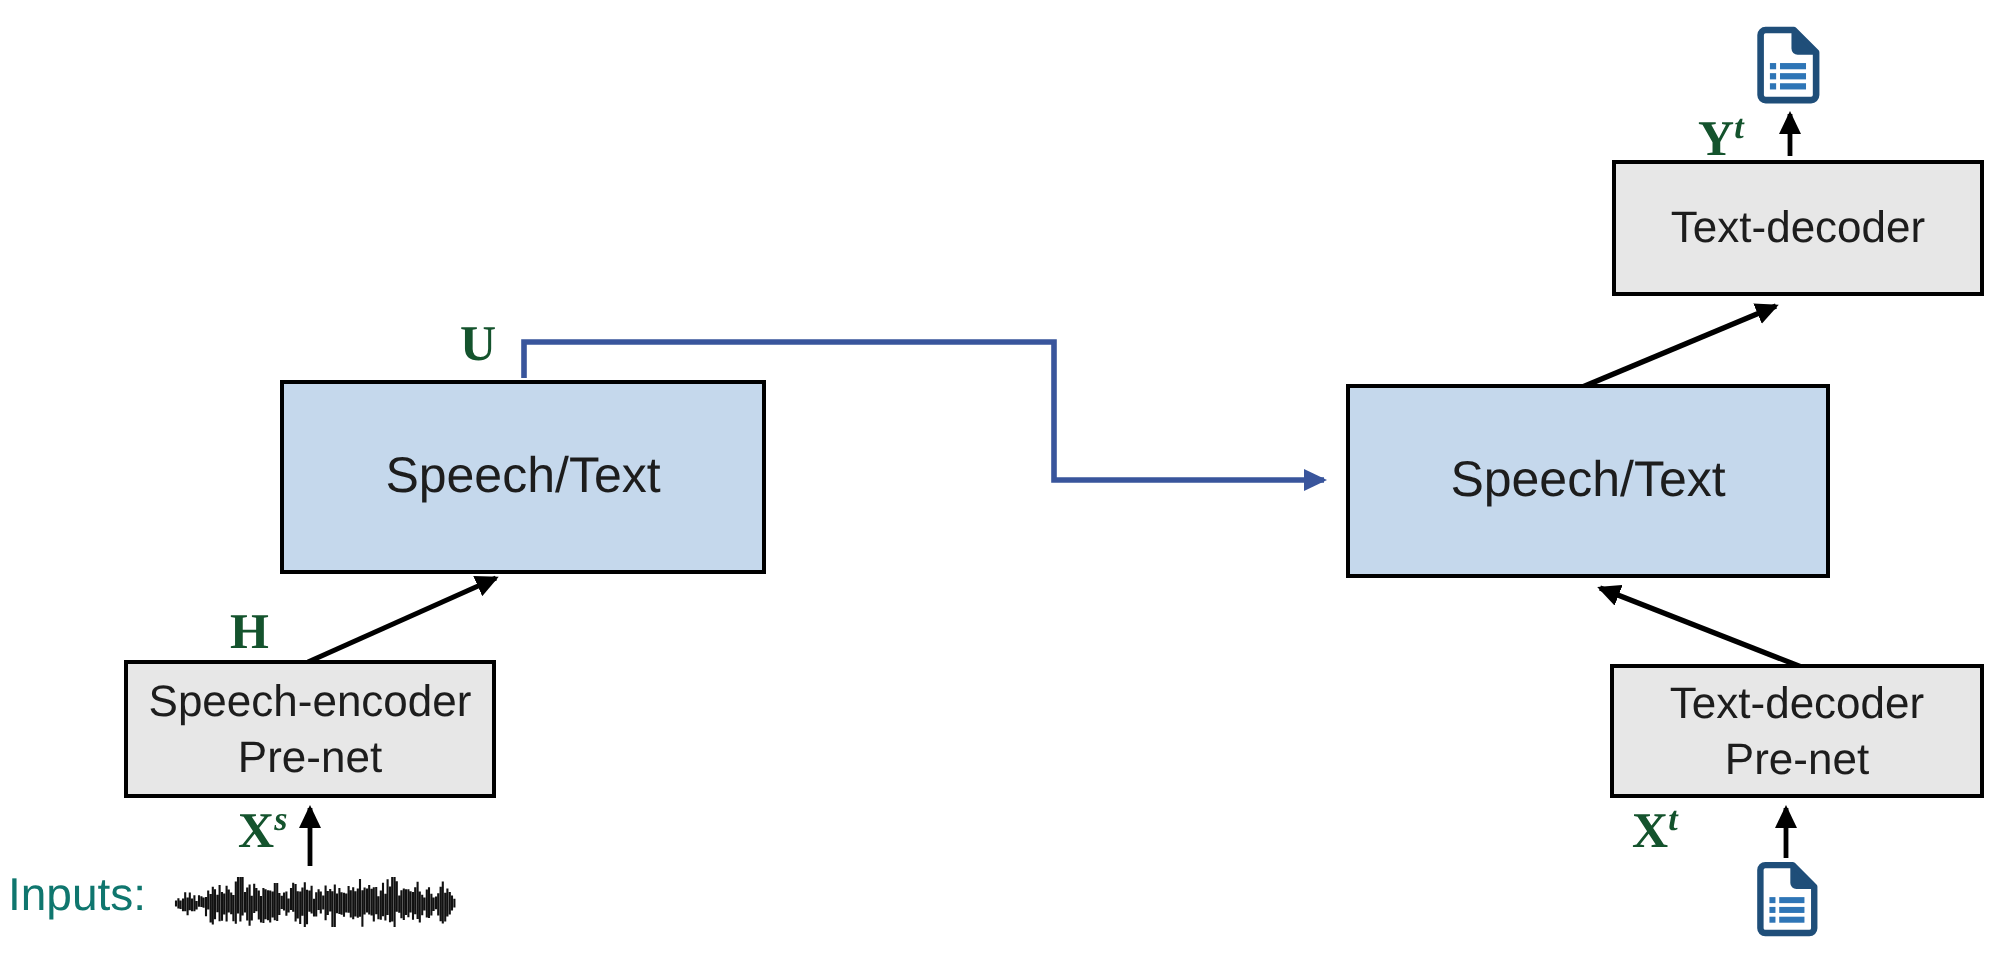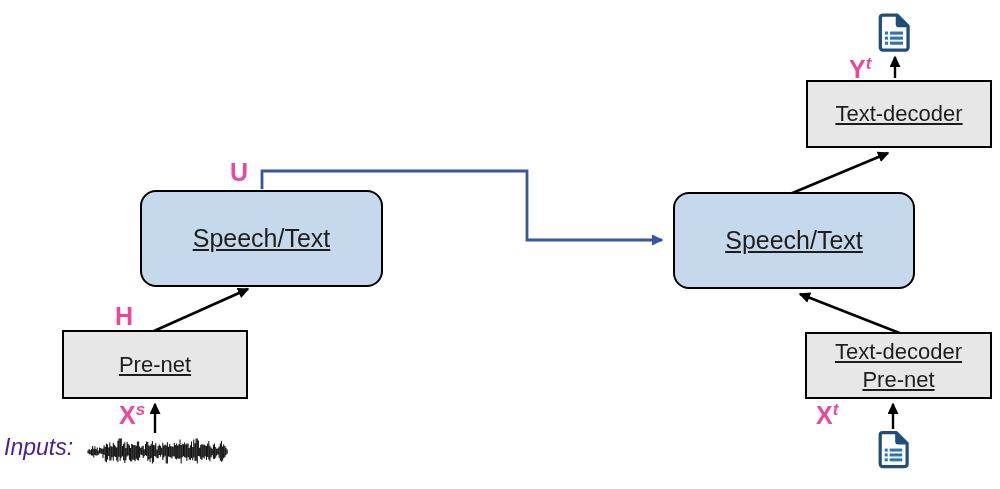--- a/index.html
+++ b/index.html
@@ -4,31 +4,31 @@
 <style>
   html,body{margin:0;padding:0;background:#ffffff;}
   .canvas{
     position:relative;width:1000px;height:489px;background:#ffffff;overflow:hidden;
     font-family:"Liberation Sans",sans-serif;
   }
   .overlay{position:absolute;left:0;top:0;width:1000px;height:489px;pointer-events:none;}
   .box{
     position:absolute;box-sizing:border-box;border:2.2px solid #000;
     display:flex;flex-direction:column;align-items:center;justify-content:center;
-    text-align:center;color:#1d1d1d;text-decoration:underline;
+    text-align:center;color:#1d1d1d;
   }
   .box span{display:block;}
-  .box.blue{background:#c5d8ec;border-radius:16px;font-size:25px;line-height:1.27;}
+  .box.blue{background:#c5d8ec;border-radius:0;font-size:25px;line-height:1.27;}
   .box.gray{background:#e7e7e7;font-size:22px;line-height:1.25;}
   .mlabel{
-    position:absolute;font-family:Liberation Sans, sans-serif;font-weight:bold;color:#ec4899;
+    position:absolute;font-family:Liberation Serif, serif;font-weight:bold;color:#14532d;
     font-size:25px;line-height:1;white-space:nowrap;
   }
   .mlabel .sup{font-style:italic;font-weight:bold;font-size:17px;vertical-align:0.5em;}
-  .caption{position:absolute;font-size:23px;color:#4c1d95;line-height:1;font-style:italic;}
+  .caption{position:absolute;font-size:23px;color:#0f766e;line-height:1;}
 </style>
 </head>
 <body>
 
 <div class="canvas">
 
   <svg class="overlay" viewBox="0 0 1000 489" aria-hidden="true">
     <defs>
       <marker id="ah" markerUnits="userSpaceOnUse" markerWidth="13" markerHeight="11" refX="10" refY="5.5" orient="auto">
         <path d="M0 0 L11.5 5.5 L0 11 Z" fill="#000"></path>
@@ -57,20 +57,21 @@
     <path d="M895 78 L895 57" stroke="#000" stroke-width="2.4" marker-end="url(#ah)"></path>
     <path d="M893 429 L893 404" stroke="#000" stroke-width="2.4" marker-end="url(#ah)"></path>
 
     <use href="#docsym" x="877" y="13" width="33" height="39"></use>
     <use href="#docsym" x="877" y="430" width="32" height="39"></use>
 
     <path id="waveform-path" d="M88.0 450.3V453.2M89.2 449.1V454.2M90.3 450.2V454.5M91.5 449.3V455.6M92.6 446.1V455.6M93.8 448.7V457.6M94.9 446.3V455.1M96.0 449.2V455.6M97.2 447.6V455.6M98.3 450.5V454.8M99.5 447.6V453.4M100.7 448.1V453.5M101.8 448.8V453.9M103.0 448.5V458.1M104.1 445.2V454.7M105.3 447.0V461.3M106.4 443.4V462.2M107.5 444.6V459.6M108.7 447.4V456.1M109.8 442.5V460.6M111.0 446.0V460.4M112.1 446.8V457.2M113.3 442.9V460.8M114.4 444.8V456.2M115.6 446.2V457.1M116.7 447.5V460.6M117.9 440.8V461.9M119.0 438.5V456.8M120.2 438.5V460.7M121.3 438.5V457.7M122.5 446.0V456.2M123.6 443.8V460.3M124.8 442.3V462.9M125.9 447.9V460.3M127.1 441.9V456.5M128.2 444.0V455.6M129.4 445.3V459.7M130.5 448.0V461.3M131.7 444.0V461.5M132.8 444.6V459.6M134.0 445.1V460.1M135.1 445.2V461.2M136.3 445.7V458.7M137.4 441.5V460.1M138.6 441.5V460.5M139.7 446.5V457.5M140.9 447.9V454.5M142.0 446.2V455.3M143.2 445.8V457.9M144.3 449.2V456.3M145.5 444.0V455.0M146.6 441.4V455.9M147.8 442.0V460.7M148.9 445.6V459.2M150.1 445.8V462.0M151.2 443.8V457.9M152.4 441.1V463.5M153.5 444.9V462.1M154.7 445.3V455.9M155.8 442.9V456.8M157.0 449.4V458.2M158.1 446.1V458.3M159.3 444.6V455.0M160.4 445.7V456.8M161.6 447.8V454.8M162.8 442.8V460.1M163.9 445.5V457.5M165.1 444.5V455.8M166.2 445.6V463.5M167.4 442.3V463.5M168.5 446.7V456.6M169.7 444.0V457.0M170.8 446.1V457.4M172.0 446.4V458.4M173.1 446.7V456.3M174.3 443.0V456.4M175.4 445.1V458.8M176.6 443.6V459.6M177.7 445.6V458.3M178.9 444.2V458.9M180.0 439.5V458.4M181.2 445.1V463.4M182.3 443.7V457.3M183.5 444.2V456.2M184.6 442.5V457.2M185.8 444.4V457.8M186.9 443.6V460.7M188.1 443.5V457.1M189.2 448.1V459.6M190.4 445.2V459.9M191.5 441.4V458.1M192.7 446.9V460.2M193.8 439.6V457.5M195.0 443.3V461.1M196.1 438.5V460.7M197.3 438.5V463.5M198.4 440.6V455.9M199.6 447.8V456.4M200.7 445.1V459.1M201.9 444.3V460.0M203.0 444.6V457.5M204.2 444.6V458.6M205.3 445.6V456.2M206.5 446.0V459.9M207.6 443.6V457.1M208.8 440.9V459.5M209.9 445.7V461.3M211.1 447.4V457.6M212.2 448.7V455.3M213.4 444.7V458.8M214.5 443.6V459.0M215.7 446.9V457.7M216.8 448.7V455.5M218.0 448.3V454.6M219.1 446.6V457.7M220.3 443.4V460.6M221.4 440.7V461.8M222.6 446.4V460.7M223.7 444.3V458.2M224.9 446.0V457.2M226.0 447.7V455.3M227.2 449.4V453.7" stroke="#111" stroke-width="1.05" fill="none"></path>
   </svg>
 
   <div class="box gray" style="left:62px;top:330px;width:186px;height:69px">
+    <span>Speech-encoder</span>
     <span>Pre-net</span>
   </div>
 
   <div class="box blue" style="left:140px;top:190px;width:243px;height:97px">
     <span>Speech/Text</span>
   </div>
 
   <div class="box blue" style="left:673px;top:192px;width:242px;height:97px">
     <span>Speech/Text</span>
   </div>

